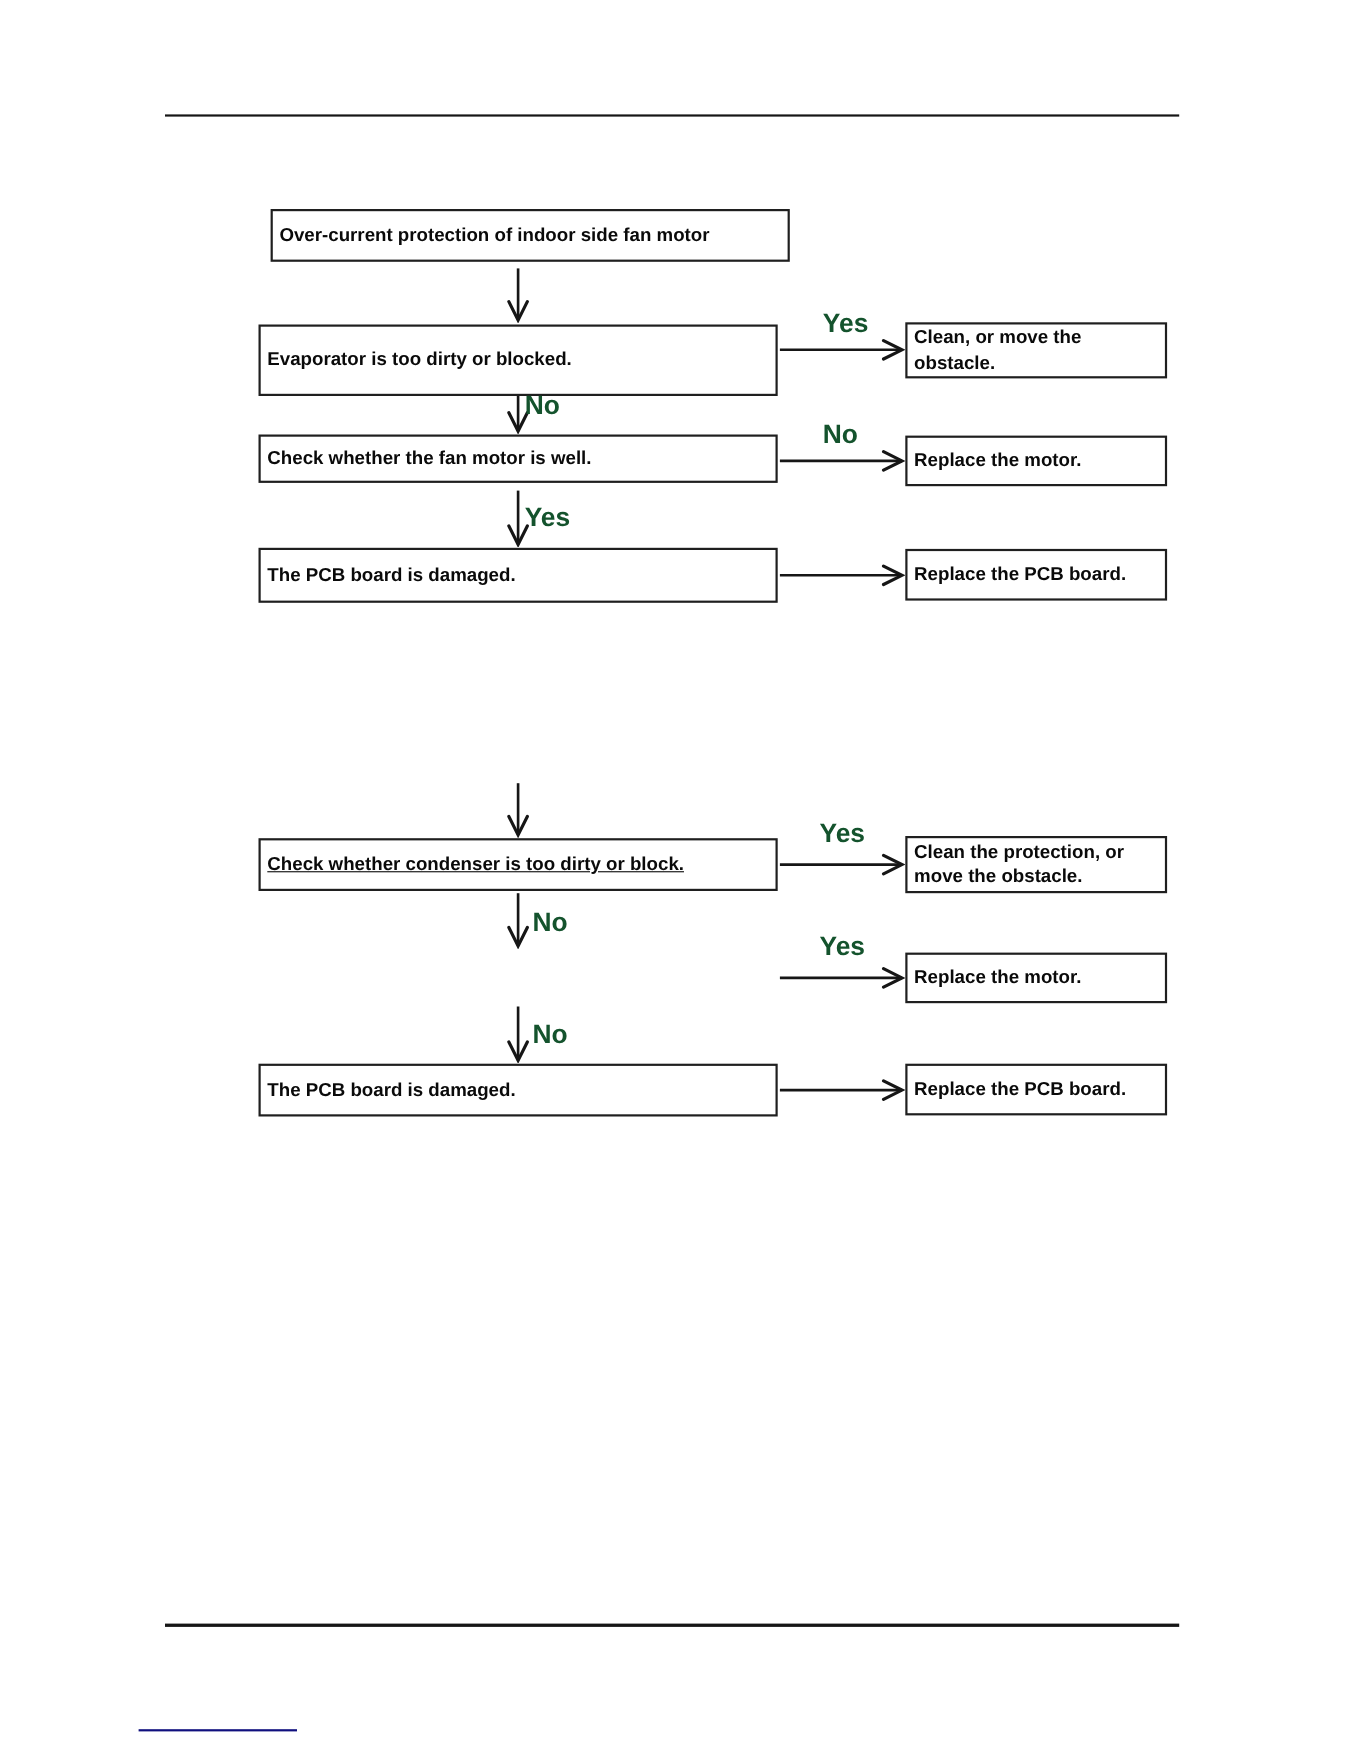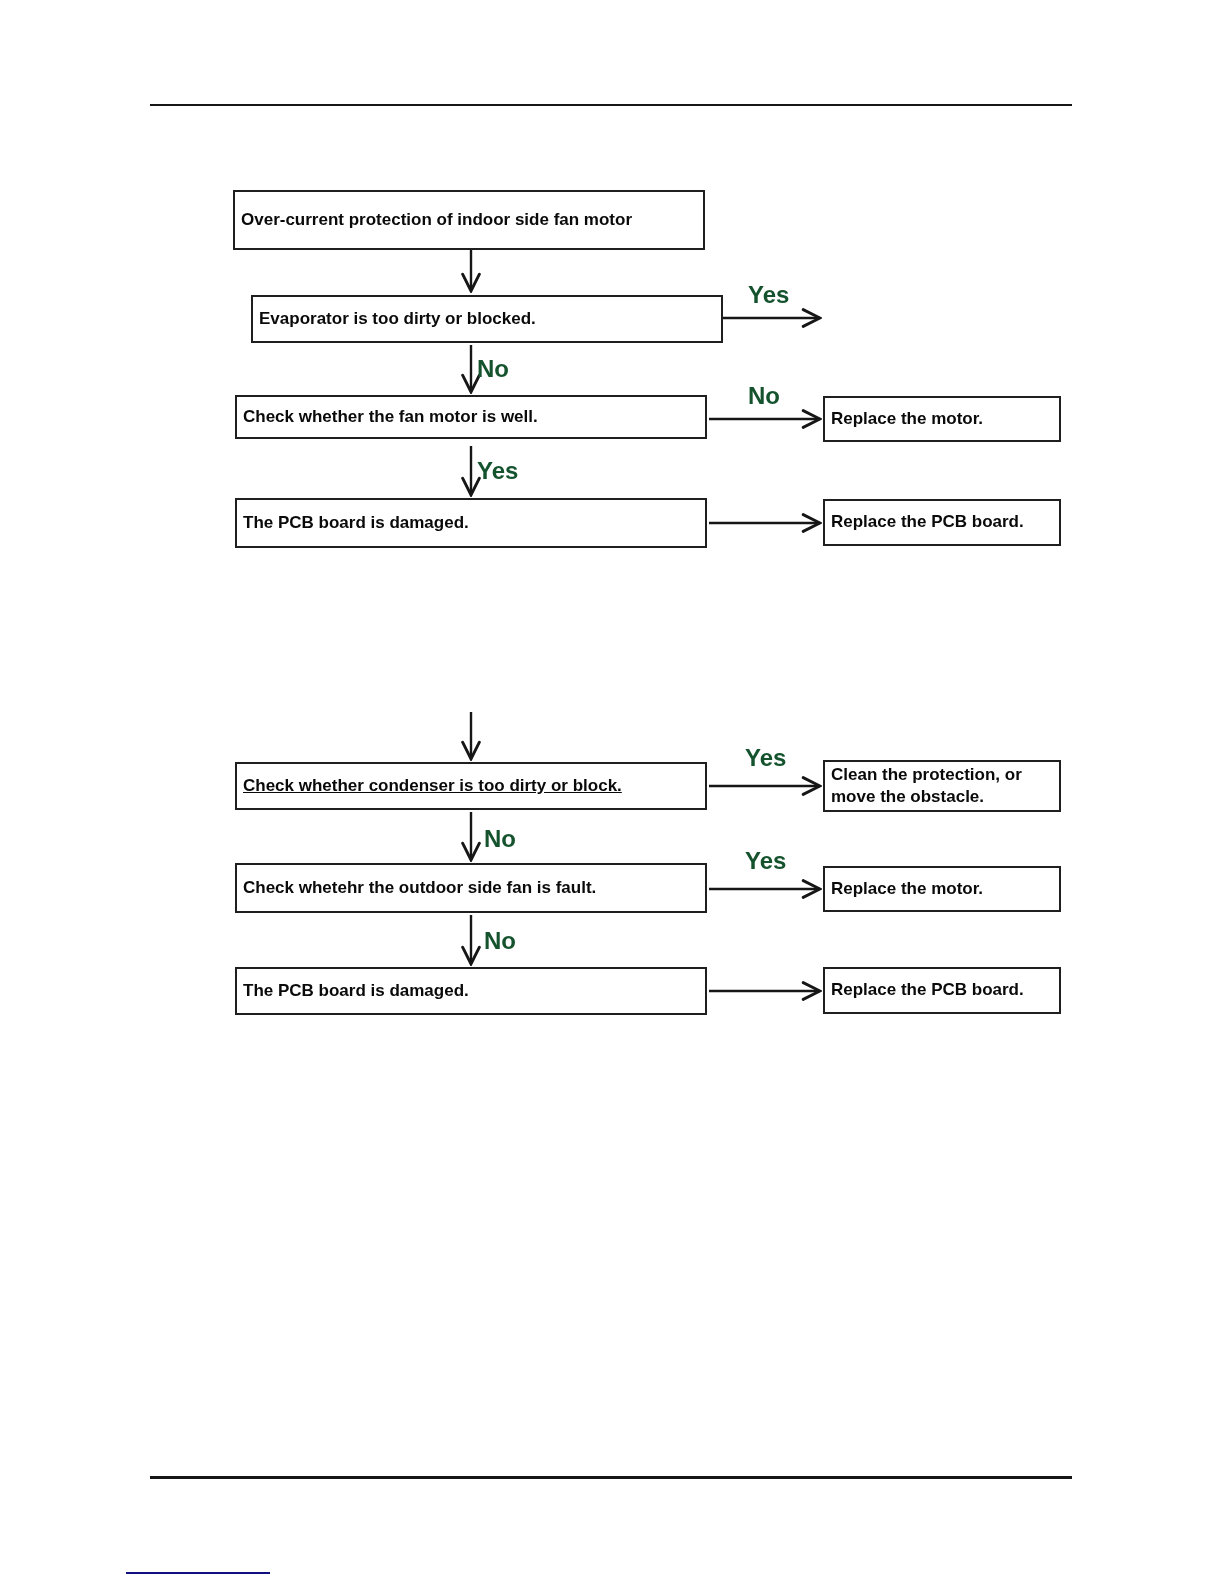--- a/index.html
+++ b/index.html
@@ -64,41 +64,41 @@
 
       <line x1="471" y1="712" x2="471" y2="759" marker-end="url(#arrow)"></line>
       <line x1="709" y1="786" x2="820" y2="786" marker-end="url(#arrow)"></line>
       <line x1="471" y1="812" x2="471" y2="860" marker-end="url(#arrow)"></line>
       <line x1="709" y1="889" x2="820" y2="889" marker-end="url(#arrow)"></line>
       <line x1="471" y1="915" x2="471" y2="964" marker-end="url(#arrow)"></line>
       <line x1="709" y1="991" x2="820" y2="991" marker-end="url(#arrow)"></line>
     </g>
   </svg>
 
-  <div class="fc-box" style="left:233px; top:190px; width:472px; height:60px;">Over-current protection of indoor side fan motor</div>
+  <div class="fc-box" style="left:246px; top:190px; width:472px; height:48px;">Over-current protection of indoor side fan motor</div>
 
-  <div class="fc-box" style="left:235px; top:295px; width:472px; height:48px;margin-left:16px;">Evaporator is too dirty or blocked.</div>
+  <div class="fc-box" style="left:235px; top:295px; width:472px; height:65px;">Evaporator is too dirty or blocked.</div>
   <div class="fc-label" style="left:748px; top:283px;">Yes</div>
+  <div class="fc-box" style="left:823px; top:293px; width:238px; height:51px;">Clean, or move the obstacle.</div>
 
   <div class="fc-label" style="left:477px; top:357px;">No</div>
   <div class="fc-box" style="left:235px; top:395px; width:472px; height:44px;">Check whether the fan motor is well.</div>
   <div class="fc-label" style="left:748px; top:384px;">No</div>
   <div class="fc-box" style="left:823px; top:396px; width:238px; height:46px;">Replace the motor.</div>
 
   <div class="fc-label" style="left:477px; top:459px;">Yes</div>
   <div class="fc-box" style="left:235px; top:498px; width:472px; height:50px;">The PCB board is damaged.</div>
   <div class="fc-box" style="left:823px; top:499px; width:238px; height:47px;">Replace the PCB board.</div>
 
 
   <div class="fc-box" style="left:235px; top:762px; width:472px; height:48px;text-decoration:underline;">Check whether condenser is too dirty or block.</div>
   <div class="fc-label" style="left:745px; top:746px;">Yes</div>
   <div class="fc-box" style="left:823px; top:760px; width:238px; height:52px;">Clean the protection, or move the obstacle.</div>
 
   <div class="fc-label" style="left:484px; top:827px;">No</div>
-  <div class="fc-box" style="left:235px; top:863px; width:472px; height:50px;">Check whetehr the outdoor side fan is fault.</div>
   <div class="fc-label" style="left:745px; top:849px;">Yes</div>
   <div class="fc-box" style="left:823px; top:866px; width:238px; height:46px;">Replace the motor.</div>
 
   <div class="fc-label" style="left:484px; top:929px;">No</div>
   <div class="fc-box" style="left:235px; top:967px; width:472px; height:48px;">The PCB board is damaged.</div>
   <div class="fc-box" style="left:823px; top:967px; width:238px; height:47px;">Replace the PCB board.</div>
 
   <div class="rule bottom"></div>
   <div class="rule footer"></div>
 

